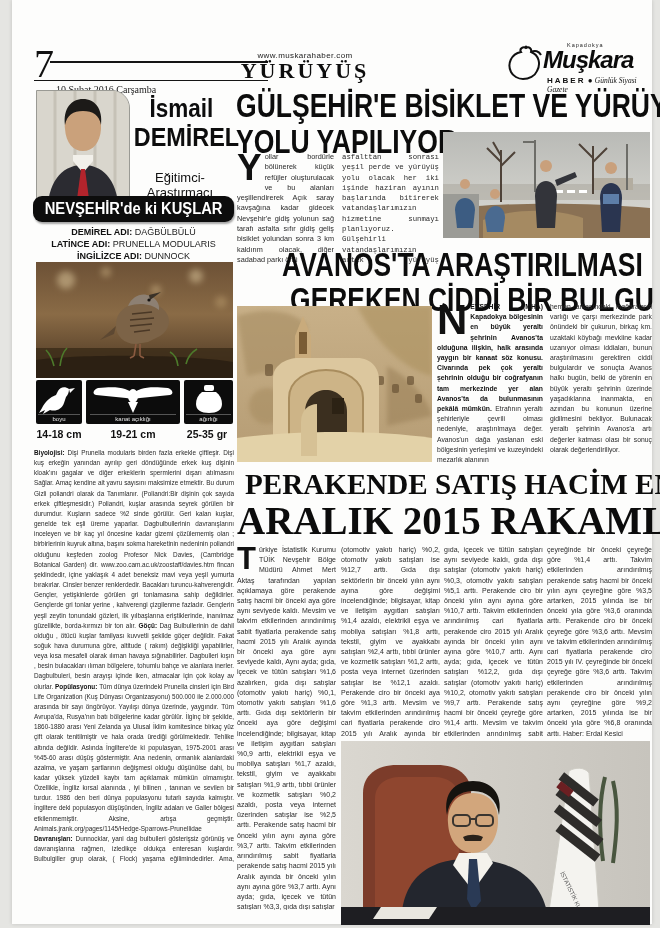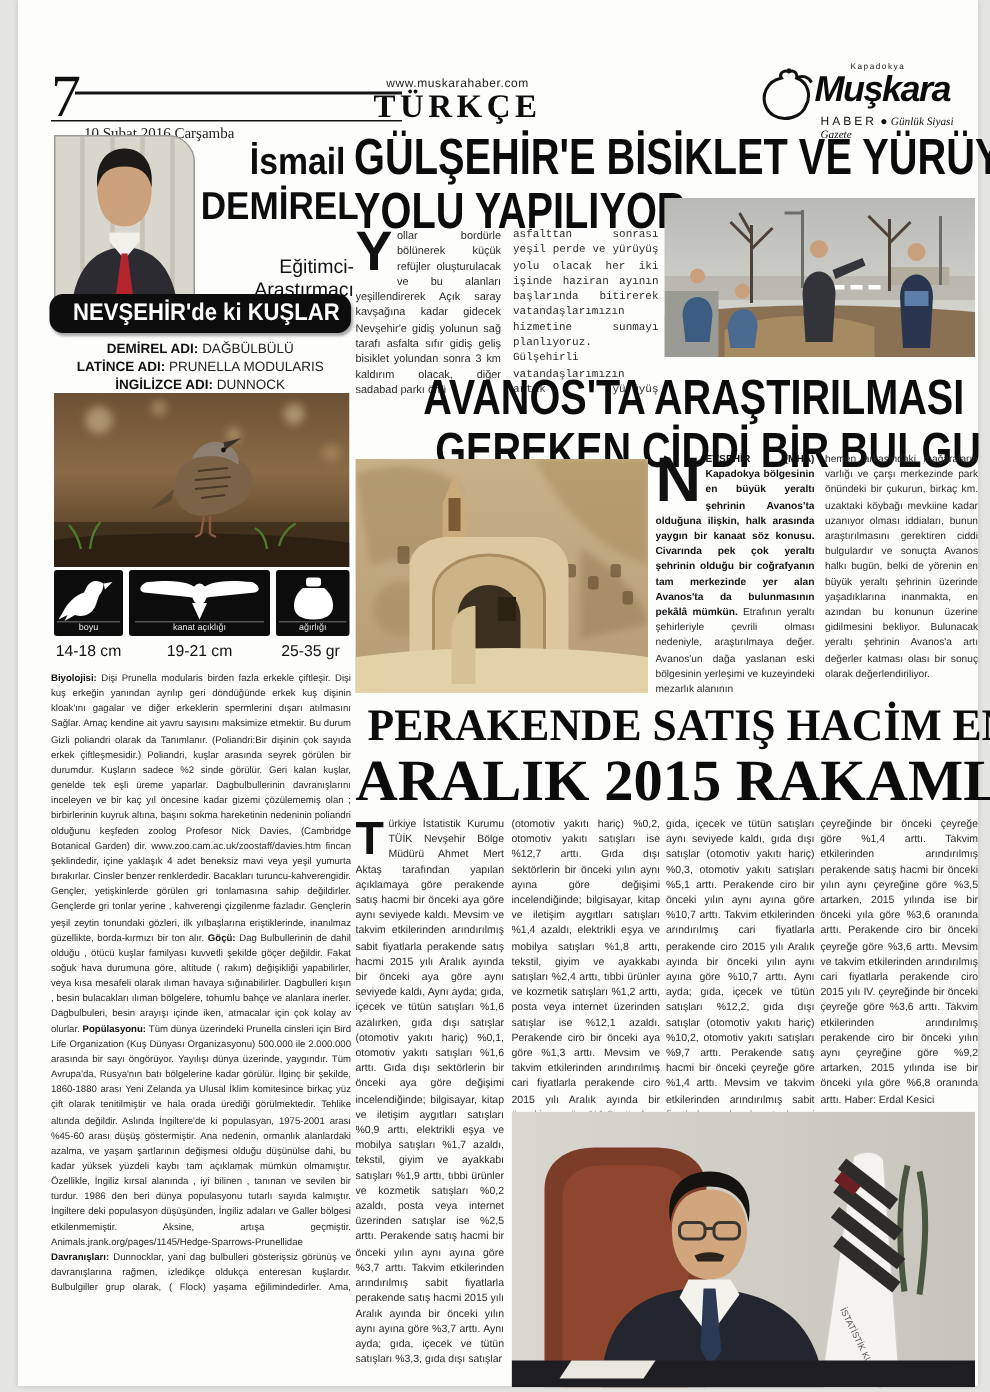--- a/index.html
+++ b/index.html
@@ -8,51 +8,51 @@
   .abs{position:absolute;}
   .page-bg{left:12px;top:0;width:640px;height:924px;background:#fdfdfc;box-shadow:0 0 4px rgba(0,0,0,.15);}
   .serif{font-family:"Liberation Serif",serif;}
   .cond{display:inline-block;transform:scaleX(.78);transform-origin:0 50%;white-space:nowrap;}
   .condc{display:inline-block;transform:scaleX(.8);transform-origin:50% 50%;white-space:nowrap;}
   .rule{background:#151515;}
   .jtext{text-align:justify;overflow:hidden;color:#2a2a2a;}
   .drop{float:left;font-weight:900;line-height:.82;margin:1px 3px 0 0;color:#111;}
   b{font-weight:bold;color:#111;}
   .h-black{font-weight:900;color:#0c0c0c;letter-spacing:0;}
-  .center{text-align:right;}
+  .center{text-align:center;}
   .mbox{background:#0c0c0c;border-radius:2px;display:flex;flex-direction:column;align-items:center;justify-content:flex-end;}
   .mlabel{color:#e8e8e8;font-size:6px;line-height:8px;padding-bottom:1px;border-top:1px solid #555;width:92%;text-align:center;}
-  .mval{font-weight:normal;font-size:10.5px;text-align:center;color:#111;}
+  .mval{font-weight:bold;font-size:10.5px;text-align:center;color:#111;}
   .nameline{font-size:9px;line-height:12px;text-align:center;color:#222;}
   .photo{overflow:hidden;background:#cfcdc6;}
   .photo svg{display:block;}
 </style>
 </head>
 <body>
 
 <div class="abs page-bg"></div>
 
 <div class="abs rule" style="left:50px;top:61px;width:218px;height:2px;"></div>
 <div class="abs serif" style="left:34px;top:44px;font-size:40px;line-height:40px;color:#111;">7</div>
 <div class="abs rule" style="left:34px;top:80px;width:234px;height:1px;"></div>
 <div class="abs serif" style="left:56px;top:84px;font-size:10px;color:#222;">10 Şubat 2016 Çarşamba</div>
 
 <div class="abs" style="left:238px;top:51px;width:134px;text-align:center;font-size:8px;letter-spacing:.4px;color:#222;">www.muskarahaber.com</div>
-<div class="abs serif" style="left:238px;top:58px;width:134px;text-align:center;font-size:22px;font-weight:bold;letter-spacing:3px;color:#0d0d0d;">TÜRKÇE</div>
+<div class="abs serif" style="left:238px;top:58px;width:134px;text-align:center;font-size:22px;font-weight:bold;letter-spacing:3px;color:#0d0d0d;">YÜRÜYÜŞ</div>
 
 <div class="abs" style="left:505px;top:42px;width:150px;height:56px;">
   <svg class="abs" style="left:-4px;top:2px;" width="44" height="44" viewBox="0 0 44 44">
     <path d="M10 28 C6 20 10 10 20 8 C18 5 22 2 25 4 C28 2 31 5 30 8 C38 11 40 20 36 27 C34 32 28 35 22 35 C17 35 12 32 10 28 Z" fill="none" stroke="#111" stroke-width="2"></path>
     <path d="M30 8 C34 6 38 7 40 11" fill="none" stroke="#111" stroke-width="2"></path>
     <circle cx="25" cy="3" r="1.5" fill="#111"></circle>
   </svg>
   <div class="abs" style="left:62px;top:0;font-size:5.5px;letter-spacing:1px;color:#222;">Kapadokya</div>
   <div class="abs" style="left:38px;top:4px;font-size:24px;font-weight:900;font-style:italic;letter-spacing:-1px;color:#0b0b0b;">Muşkara</div>
   <div class="abs" style="left:42px;top:34px;font-size:8px;color:#111;">
-    <span style="font-weight:normal;letter-spacing:2px;margin-top:24px;">HABER</span>
+    <span style="font-weight:bold;letter-spacing:2px;margin-top:24px;">HABER</span>
     <span>●</span>
     <span class="serif" style="font-style:italic;font-size:7.5px;">Günlük Siyasi Gazete</span>
   </div>
 </div>
 
 <div class="abs photo" style="left:36px;top:90px;width:92px;height:120px;border:1px solid #9a9a94;border-radius:0 18px 0 0;">
   <svg width="92" height="120" viewBox="0 0 92 120">
     <rect width="92" height="120" fill="#d9d6cd"></rect>
     <path d="M18 0 V120 M38 0 V120 M58 0 V120 M78 0 V120" stroke="#c6c2b7" stroke-width="3"></path>
     <path d="M46 14 C32 14 27 26 28 38 C29 52 36 60 46 60 C56 60 63 52 64 38 C65 26 60 14 46 14 Z" fill="#caa17b"></path>

